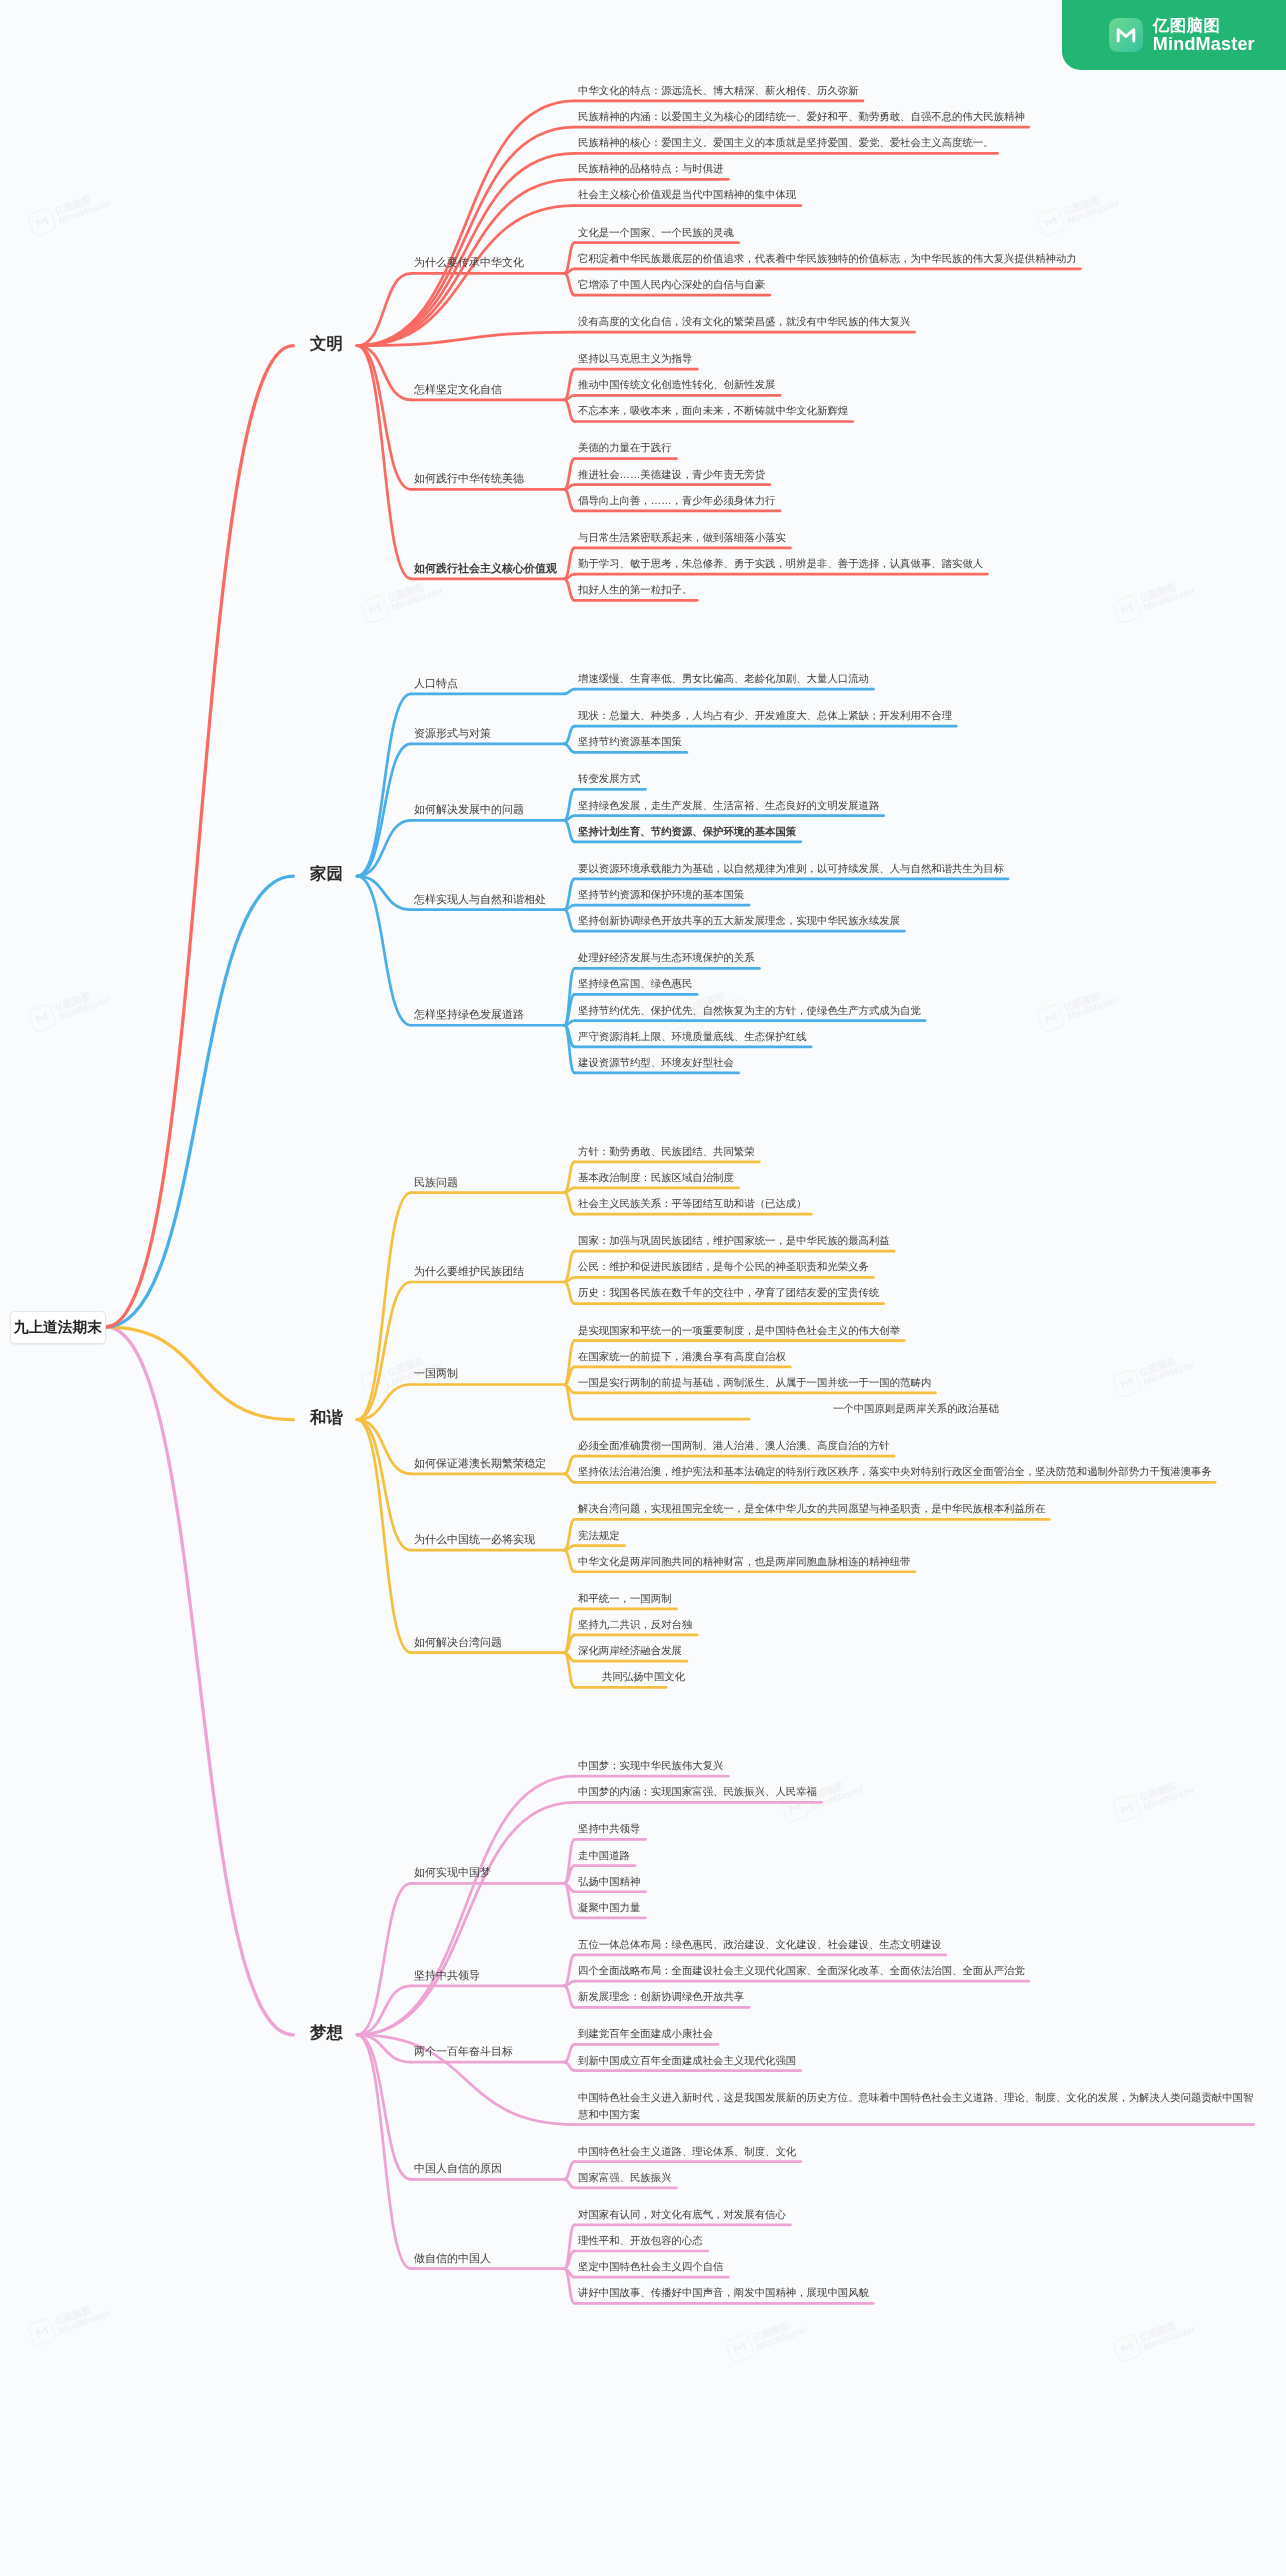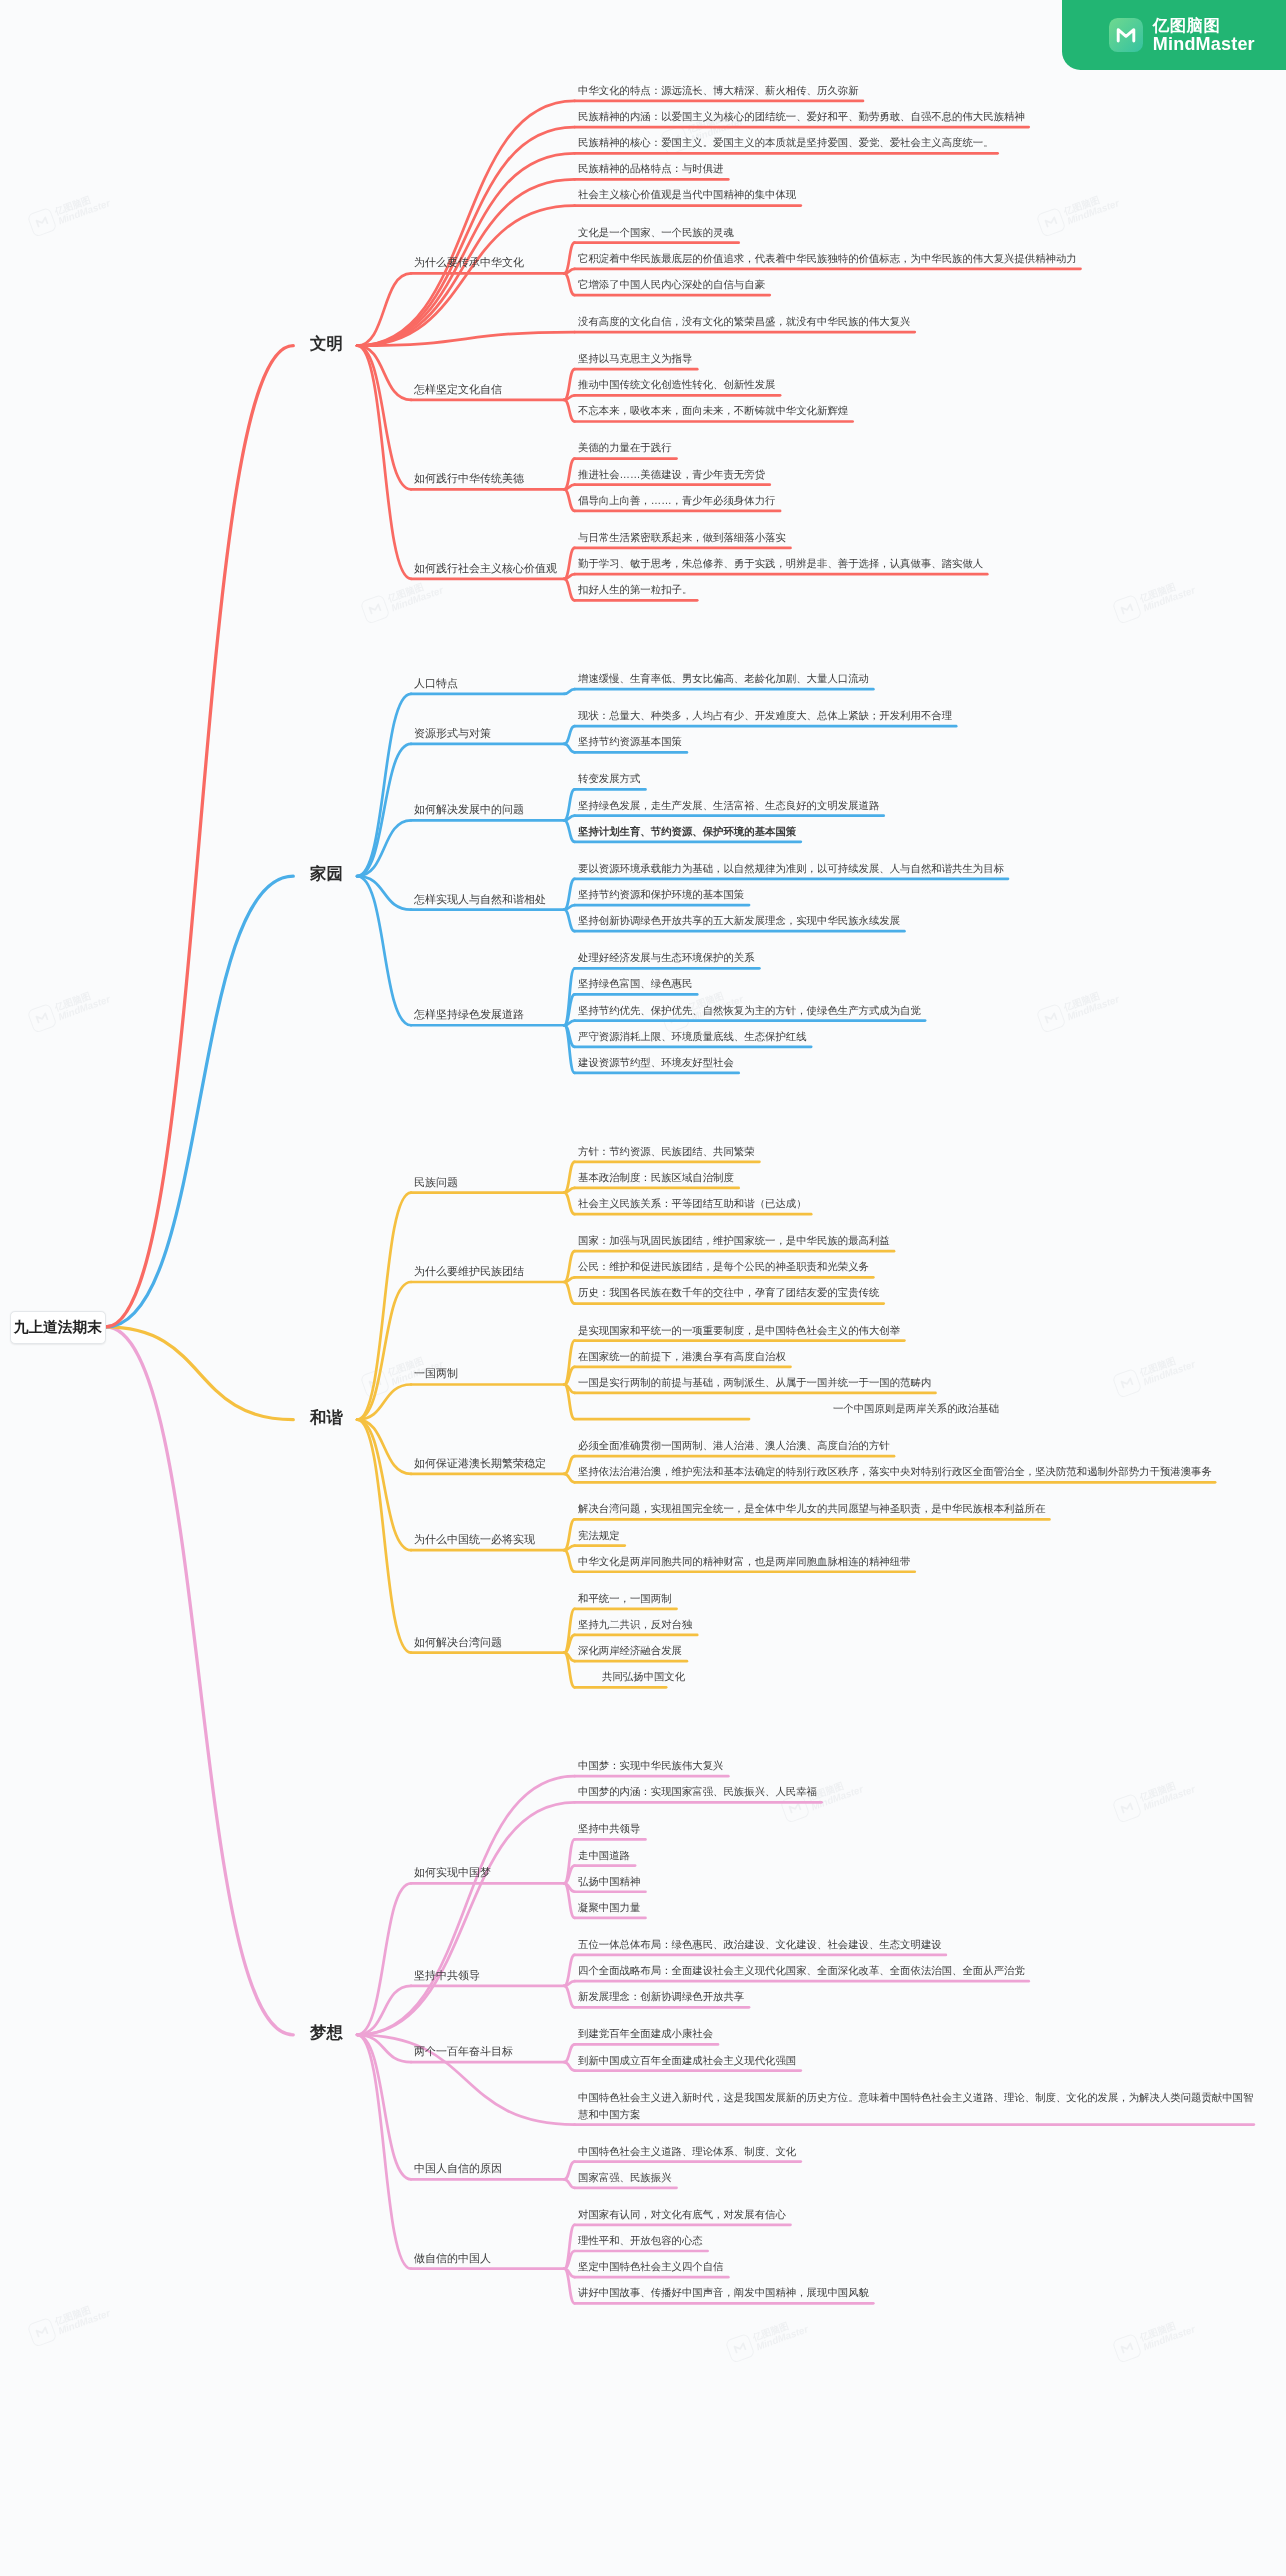--- a/index.html
+++ b/index.html
@@ -468,21 +468,21 @@
       <div class="node n-leaf" style="left: 578px; top: 376px; width: 676px;">推动中国传统文化创造性转化、创新性发展</div>
       <div class="node n-leaf" style="left: 578px; top: 402px; width: 676px;">不忘本来，吸收本来，面向未来，不断铸就中华文化新辉煌</div>
       <div class="node n-mid" style="left: 414px; top: 381px; width: 158px;">怎样坚定文化自信</div>
       <div class="node n-leaf" style="left: 578px; top: 439px; width: 676px;">美德的力量在于践行</div>
       <div class="node n-leaf" style="left: 578px; top: 466px; width: 676px;">推进社会……美德建设，青少年责无旁贷</div>
       <div class="node n-leaf" style="left: 578px; top: 492px; width: 676px;">倡导向上向善，……，青少年必须身体力行</div>
       <div class="node n-mid" style="left: 414px; top: 470px; width: 158px;">如何践行中华传统美德</div>
       <div class="node n-leaf" style="left: 578px; top: 529px; width: 676px;">与日常生活紧密联系起来，做到落细落小落实</div>
       <div class="node n-leaf" style="left: 578px; top: 555px; width: 676px;">勤于学习、敏于思考，朱总修养、勇于实践，明辨是非、善于选择，认真做事、踏实做人</div>
       <div class="node n-leaf" style="left: 578px; top: 581px; width: 676px;">扣好人生的第一粒扣子。</div>
-      <div class="node n-mid" style="left: 414px; top: 560px; width: 158px;">如何践行社会主义核心价值观</div>
+      <div class="node n-mid" style="left: 414px; top: 560px; width: 158px; font-weight: bold;">如何践行社会主义核心价值观</div>
       <div class="node n-main" style="left: 294px; top: 334px; width: 65px; text-align: center;">文明</div>
       <div class="node n-leaf" style="left: 578px; top: 670px; width: 676px;">增速缓慢、生育率低、男女比偏高、老龄化加剧、大量人口流动</div>
       <div class="node n-mid" style="left: 414px; top: 675px; width: 158px;">人口特点</div>
       <div class="node n-leaf" style="left: 578px; top: 707px; width: 676px;">现状：总量大、种类多，人均占有少、开发难度大、总体上紧缺；开发利用不合理</div>
       <div class="node n-leaf" style="left: 578px; top: 733px; width: 676px;">坚持节约资源基本国策</div>
       <div class="node n-mid" style="left: 414px; top: 725px; width: 158px;">资源形式与对策</div>
       <div class="node n-leaf" style="left: 578px; top: 770px; width: 676px;">转变发展方式</div>
       <div class="node n-leaf" style="left: 578px; top: 797px; width: 676px;">坚持绿色发展，走生产发展、生活富裕、生态良好的文明发展道路</div>
       <div class="node n-leaf" style="left: 578px; top: 823px; width: 676px; font-weight: bold;">坚持计划生育、节约资源、保护环境的基本国策</div>
       <div class="node n-mid" style="left: 414px; top: 801px; width: 158px;">如何解决发展中的问题</div>
@@ -490,21 +490,21 @@
       <div class="node n-leaf" style="left: 578px; top: 886px; width: 676px;">坚持节约资源和保护环境的基本国策</div>
       <div class="node n-leaf" style="left: 578px; top: 912px; width: 676px;">坚持创新协调绿色开放共享的五大新发展理念，实现中华民族永续发展</div>
       <div class="node n-mid" style="left: 414px; top: 891px; width: 158px;">怎样实现人与自然和谐相处</div>
       <div class="node n-leaf" style="left: 578px; top: 949px; width: 676px;">处理好经济发展与生态环境保护的关系</div>
       <div class="node n-leaf" style="left: 578px; top: 975px; width: 676px;">坚持绿色富国、绿色惠民</div>
       <div class="node n-leaf" style="left: 578px; top: 1002px; width: 676px;">坚持节约优先、保护优先、自然恢复为主的方针，使绿色生产方式成为自觉</div>
       <div class="node n-leaf" style="left: 578px; top: 1028px; width: 676px;">严守资源消耗上限、环境质量底线、生态保护红线</div>
       <div class="node n-leaf" style="left: 578px; top: 1054px; width: 676px;">建设资源节约型、环境友好型社会</div>
       <div class="node n-mid" style="left: 414px; top: 1006px; width: 158px;">怎样坚持绿色发展道路</div>
       <div class="node n-main" style="left: 294px; top: 864px; width: 65px; text-align: center;">家园</div>
-      <div class="node n-leaf" style="left: 578px; top: 1143px; width: 676px;">方针：节约资源、民族团结、共同繁荣</div>
+      <div class="node n-leaf" style="left: 578px; top: 1143px; width: 676px;">方针：勤劳勇敢、民族团结、共同繁荣</div>
       <div class="node n-leaf" style="left: 578px; top: 1169px; width: 676px;">基本政治制度：民族区域自治制度</div>
       <div class="node n-leaf" style="left: 578px; top: 1195px; width: 676px;">社会主义民族关系：平等团结互助和谐（已达成）</div>
       <div class="node n-mid" style="left: 414px; top: 1174px; width: 158px;">民族问题</div>
       <div class="node n-leaf" style="left: 578px; top: 1232px; width: 676px;">国家：加强与巩固民族团结，维护国家统一，是中华民族的最高利益</div>
       <div class="node n-leaf" style="left: 578px; top: 1258px; width: 676px;">公民：维护和促进民族团结，是每个公民的神圣职责和光荣义务</div>
       <div class="node n-leaf" style="left: 578px; top: 1284px; width: 676px;">历史：我国各民族在数千年的交往中，孕育了团结友爱的宝贵传统</div>
       <div class="node n-mid" style="left: 414px; top: 1263px; width: 158px;">为什么要维护民族团结</div>
       <div class="node n-leaf" style="left: 578px; top: 1322px; width: 676px;">是实现国家和平统一的一项重要制度，是中国特色社会主义的伟大创举</div>
       <div class="node n-leaf" style="left: 578px; top: 1348px; width: 676px;">在国家统一的前提下，港澳台享有高度自治权</div>
       <div class="node n-leaf" style="left: 578px; top: 1374px; width: 676px;">一国是实行两制的前提与基础，两制派生、从属于一国并统一于一国的范畴内</div>

